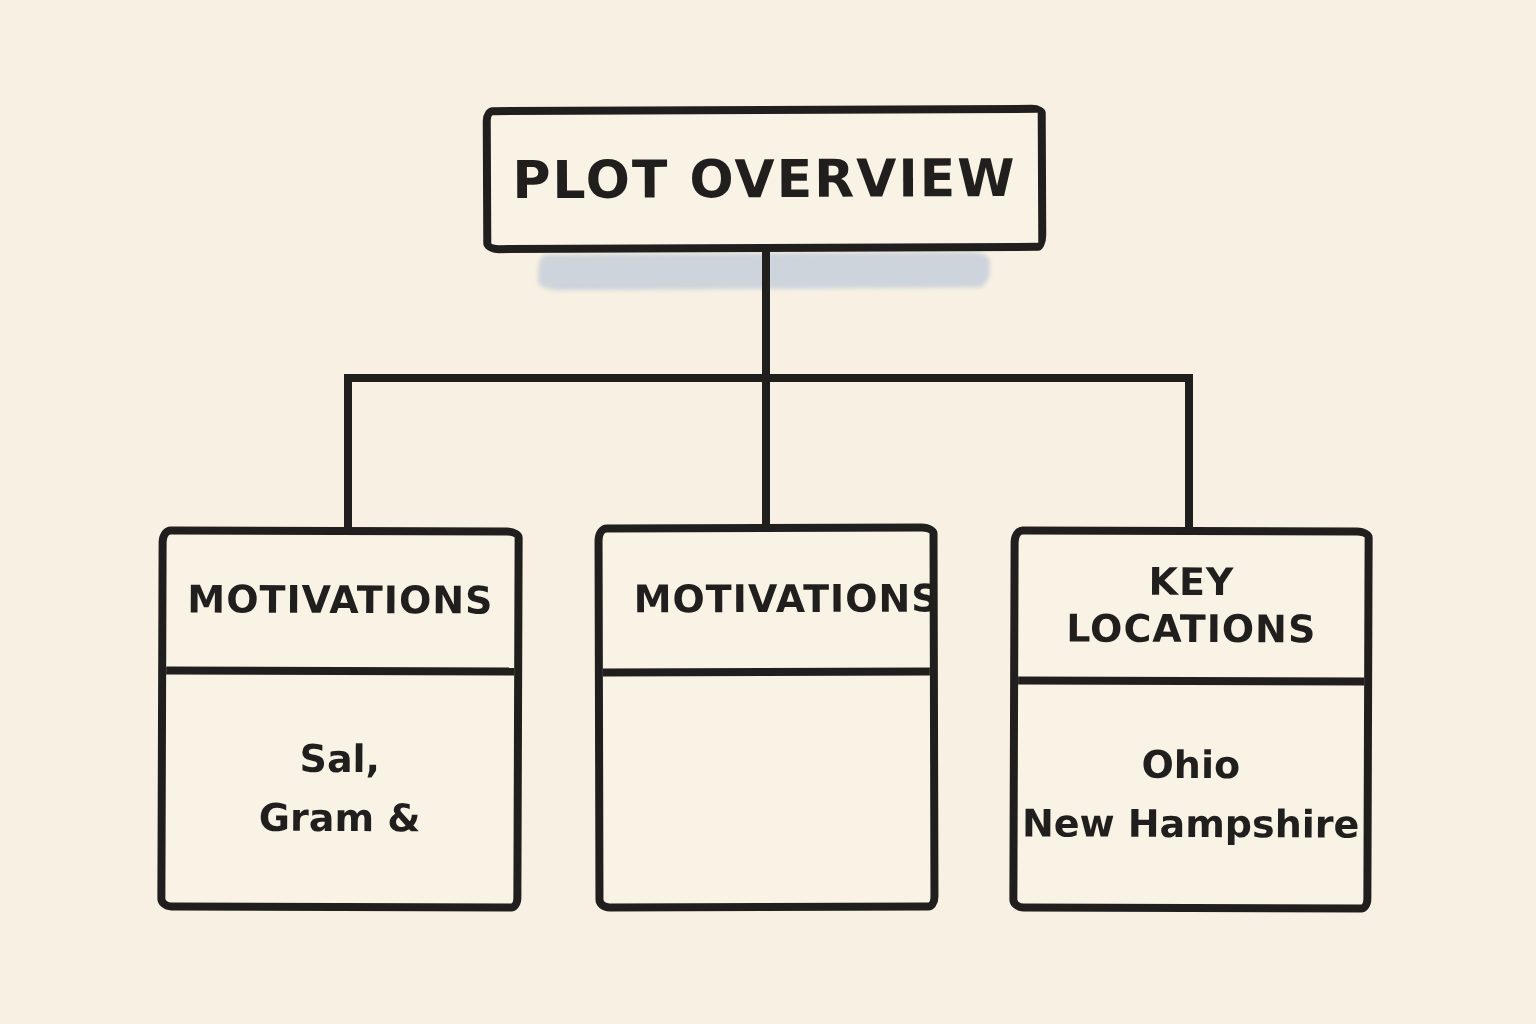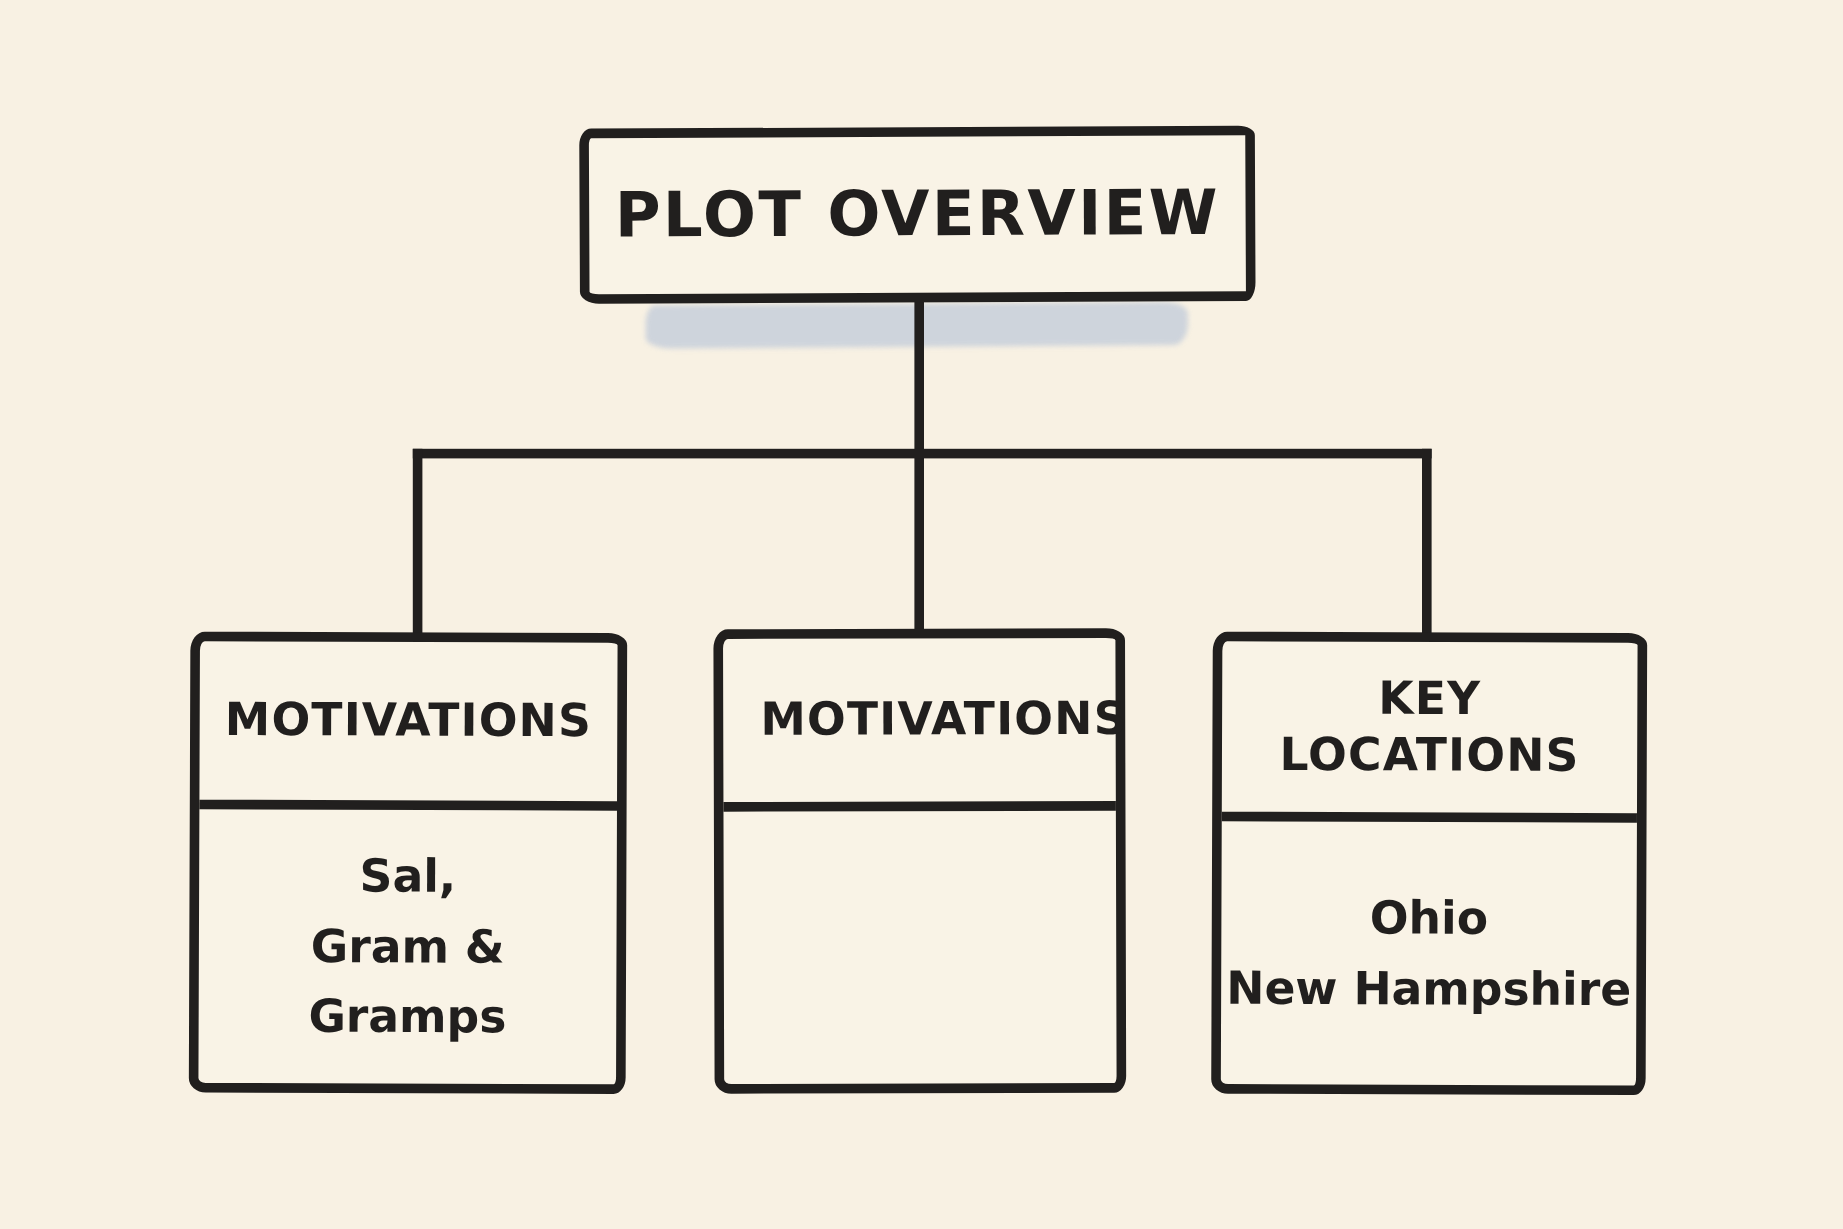--- a/index.html
+++ b/index.html
@@ -122,21 +122,20 @@
   <div class="line line-drop-left"></div>
   <div class="line line-drop-right"></div>
 
   <div class="box node node-protagonists">
     <div class="node-header">
       <span>MOTIVATIONS</span>
     </div>
     <div class="node-body">
       <div class="body-line">Sal,</div>
       <div class="body-line">Gram &amp;</div>
-      <div class="body-line">Gramps</div>
     </div>
   </div>
 
   <div class="box node node-motivations">
     <div class="node-header">
       <span>MOTIVATIONS</span>
     </div>
   </div>
 
   <div class="box node node-key-locations">

